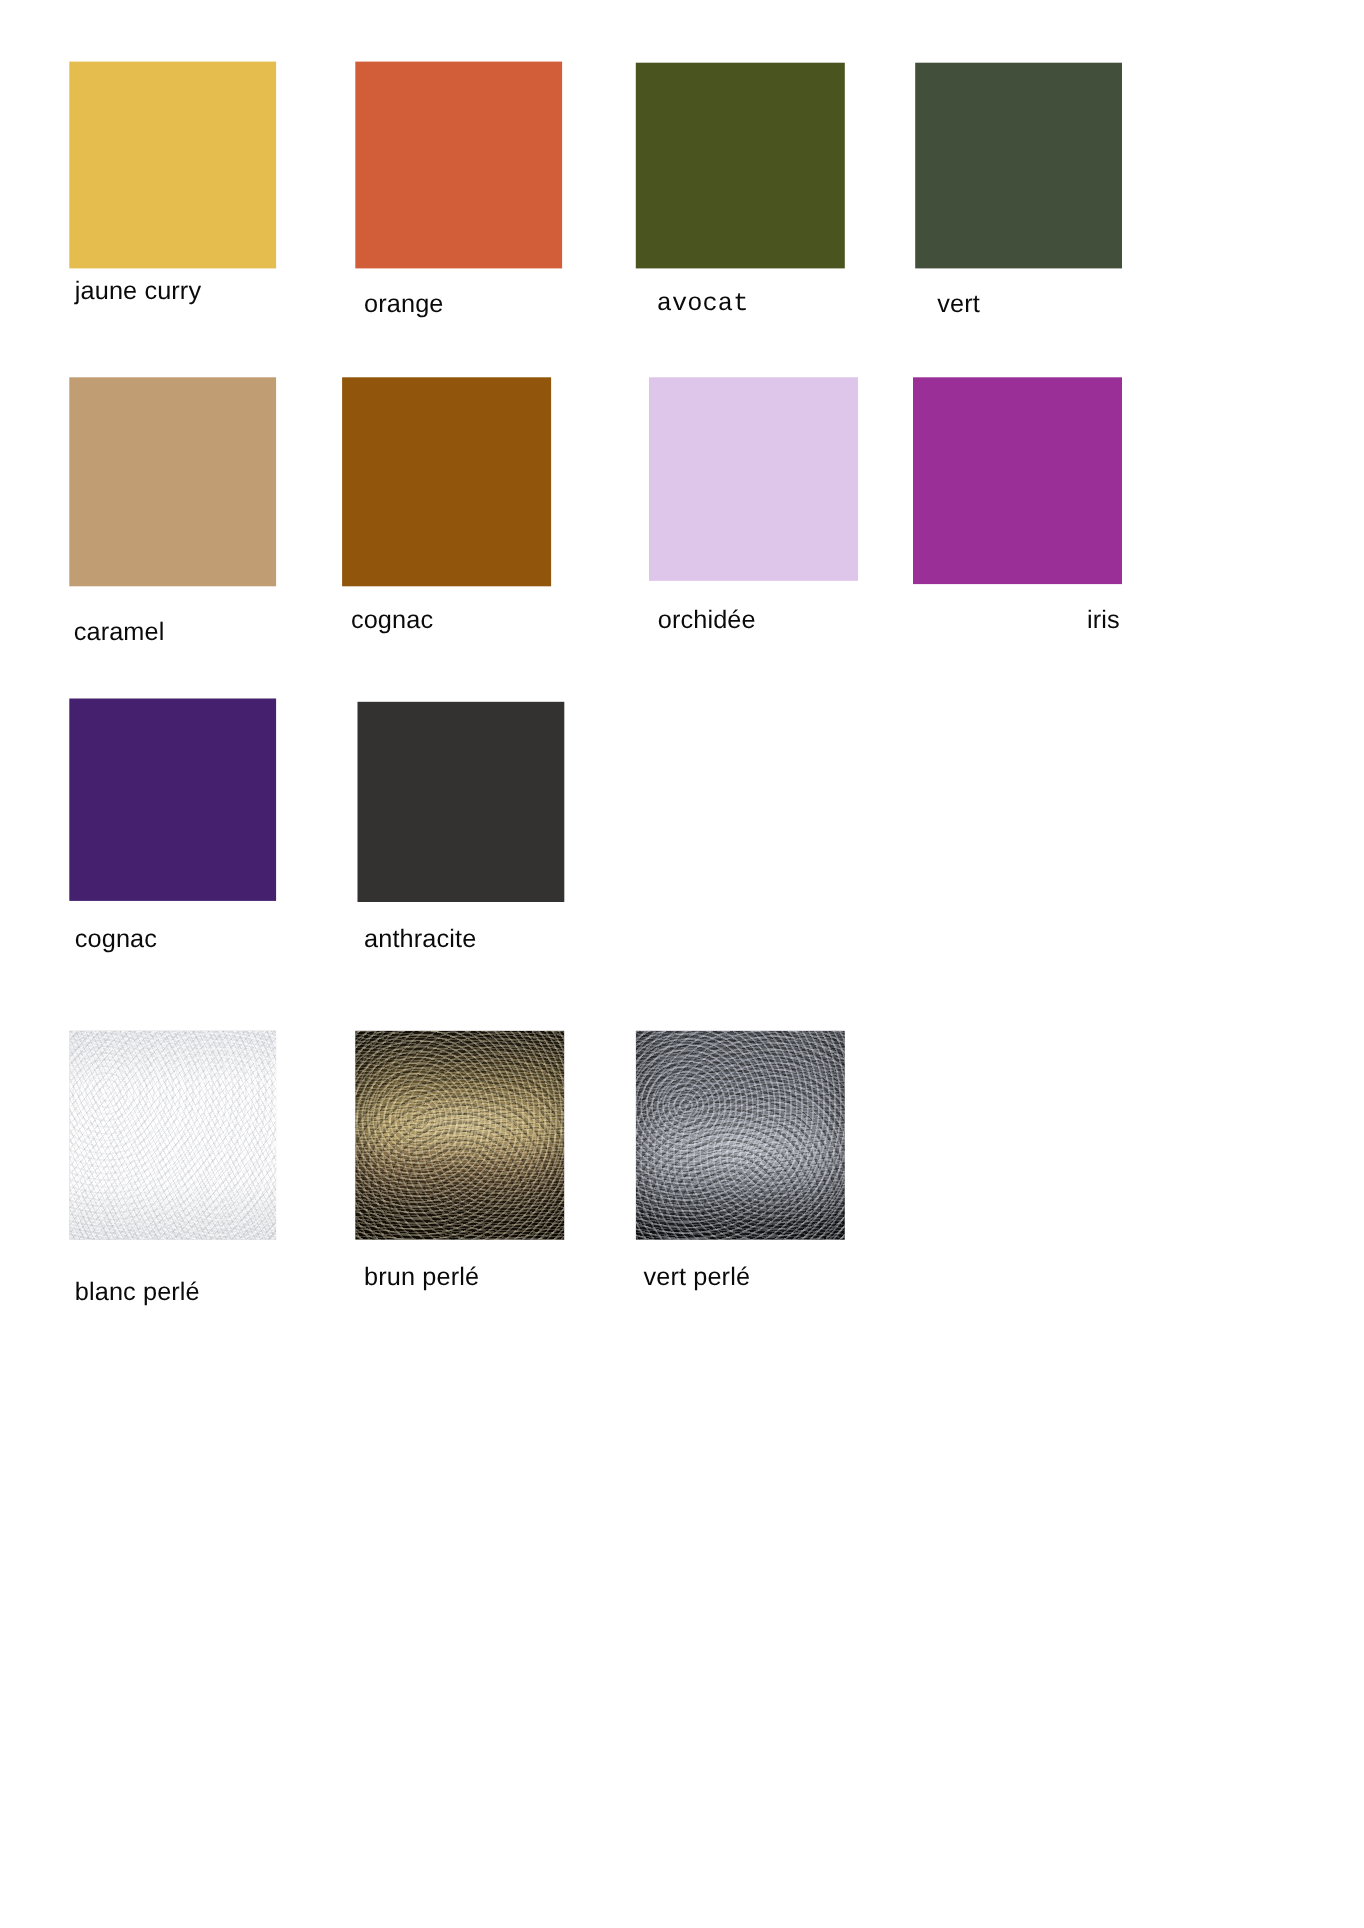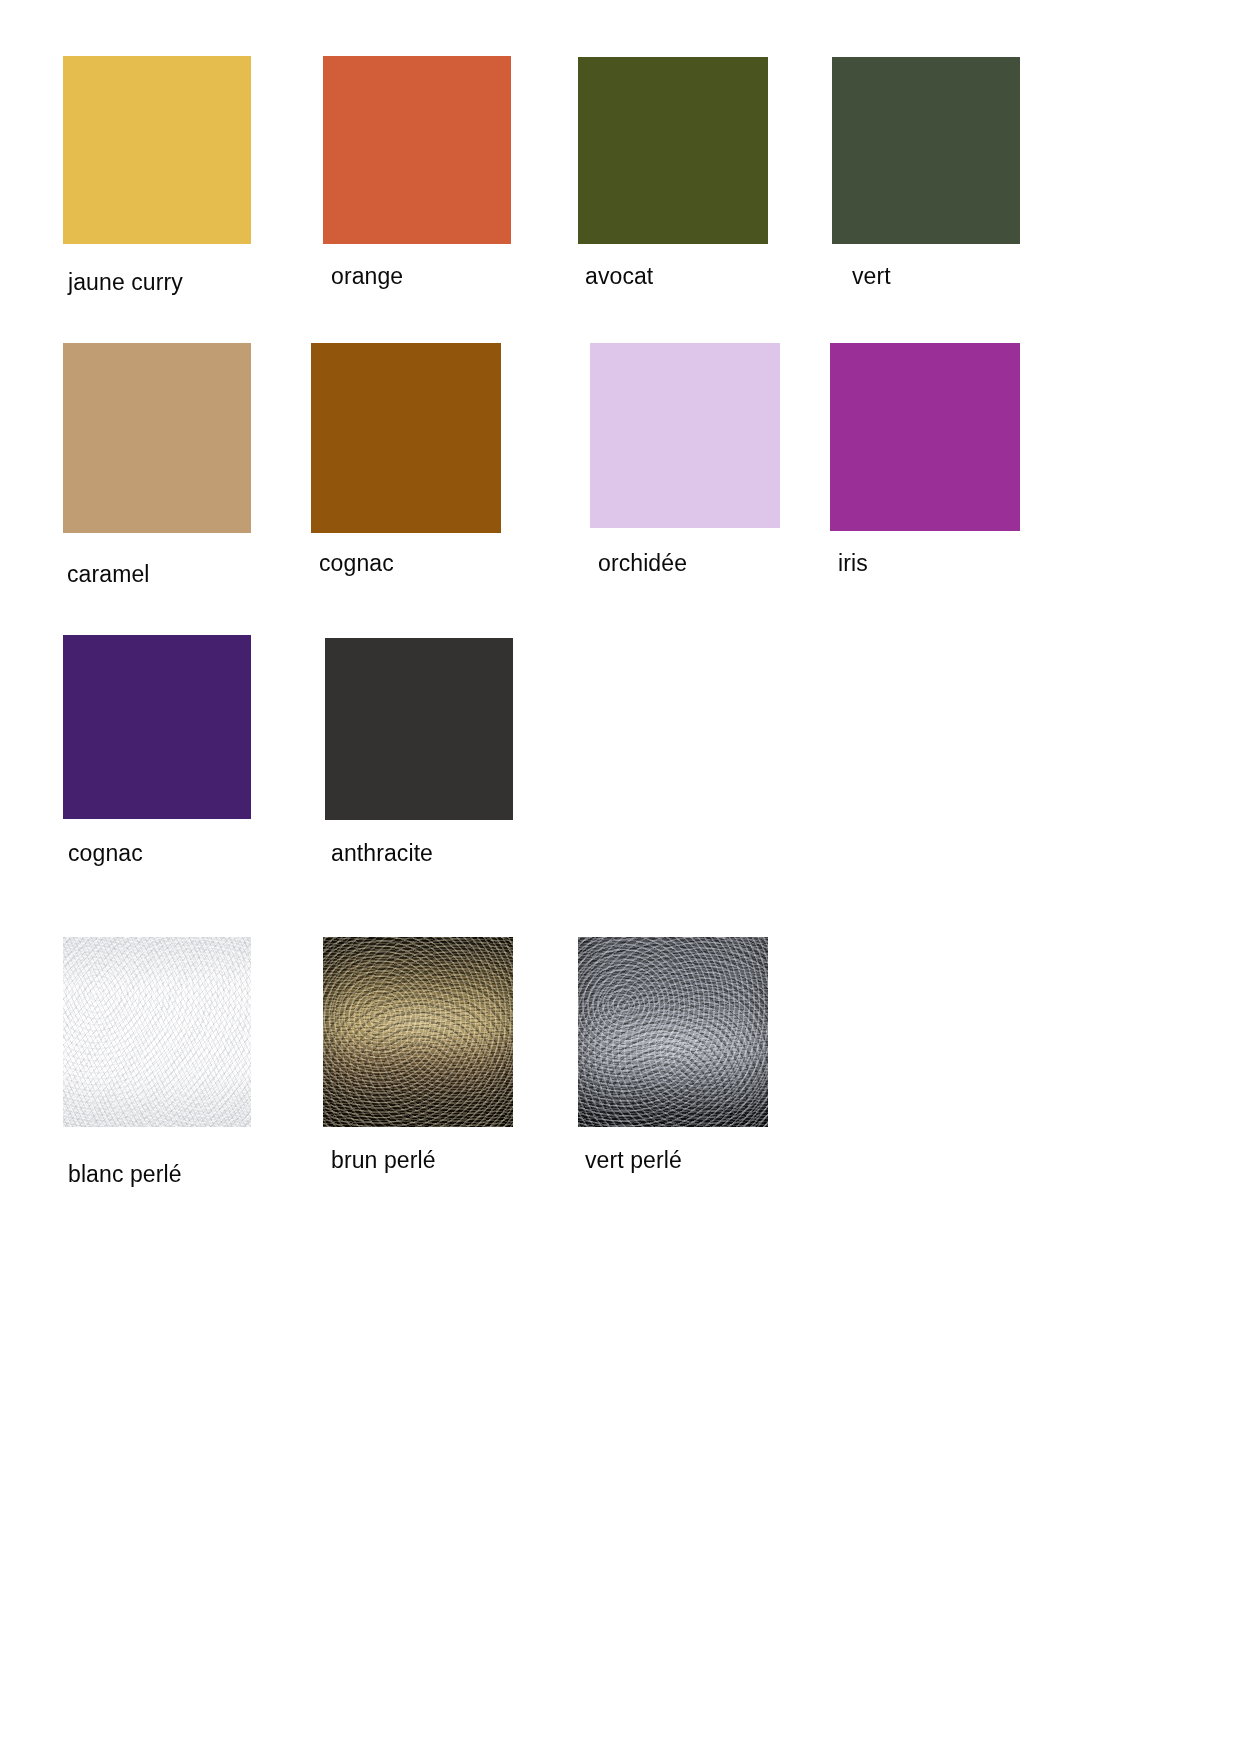--- a/index.html
+++ b/index.html
@@ -163,31 +163,31 @@
 </style>
 </head>
 <body>
 
 <div class="swatch-page">
 
   <div class="swatch-row">
 
     <div class="swatch-cell" style="left:63px; top:56px;">
       <span class="swatch-chip" style="background:#E5BC4E; width:188px; height:188px;"></span>
-      <span class="swatch-label" style="margin-top:24px; margin-left:5px;">jaune curry</span>
+      <span class="swatch-label" style="margin-top:6px; margin-left:5px;">jaune curry</span>
     </div>
 
     <div class="swatch-cell" style="left:323px; top:56px;">
       <span class="swatch-chip" style="background:#D25E39; width:188px; height:188px;"></span>
       <span class="swatch-label" style="margin-top:18px; margin-left:8px;">orange</span>
     </div>
 
     <div class="swatch-cell" style="left:578px; top:57px;">
       <span class="swatch-chip" style="background:#4A541E; width:190px; height:187px;"></span>
-      <span class="swatch-label" style="margin-top:18px; margin-left:7px;">avocat</span>
+      <span class="swatch-label" style="margin-top:18px; margin-left:19px;font-family:Liberation Mono, monospace;">avocat</span>
     </div>
 
     <div class="swatch-cell" style="left:832px; top:57px;">
       <span class="swatch-chip" style="background:#424F3A; width:188px; height:187px;"></span>
       <span class="swatch-label" style="margin-top:18px; margin-left:20px;">vert</span>
     </div>
 
   </div>
 
   <div class="swatch-row">
@@ -200,21 +200,21 @@
     <div class="swatch-cell" style="left:311px; top:343px;">
       <span class="swatch-chip" style="background:#91550C; width:190px; height:190px;"></span>
       <span class="swatch-label" style="margin-top:16px; margin-left:8px;">cognac</span>
     </div>
 
     <div class="swatch-cell" style="left:590px; top:343px;">
       <span class="swatch-chip" style="background:#DEC5EA; width:190px; height:185px;"></span>
       <span class="swatch-label" style="margin-top:21px; margin-left:8px;">orchidée</span>
     </div>
 
-    <div class="swatch-cell" style="left:830px; top:343px;">
+    <div class="swatch-cell" style="left:830px; top:343px;text-align:right;">
       <span class="swatch-chip" style="background:#9A2F97; width:190px; height:188px;"></span>
       <span class="swatch-label" style="margin-top:18px; margin-left:8px;">iris</span>
     </div>
 
   </div>
 
   <div class="swatch-row">
 
     <div class="swatch-cell" style="left:63px; top:635px;">
       <span class="swatch-chip" style="background:#45206E; width:188px; height:184px;"></span>

